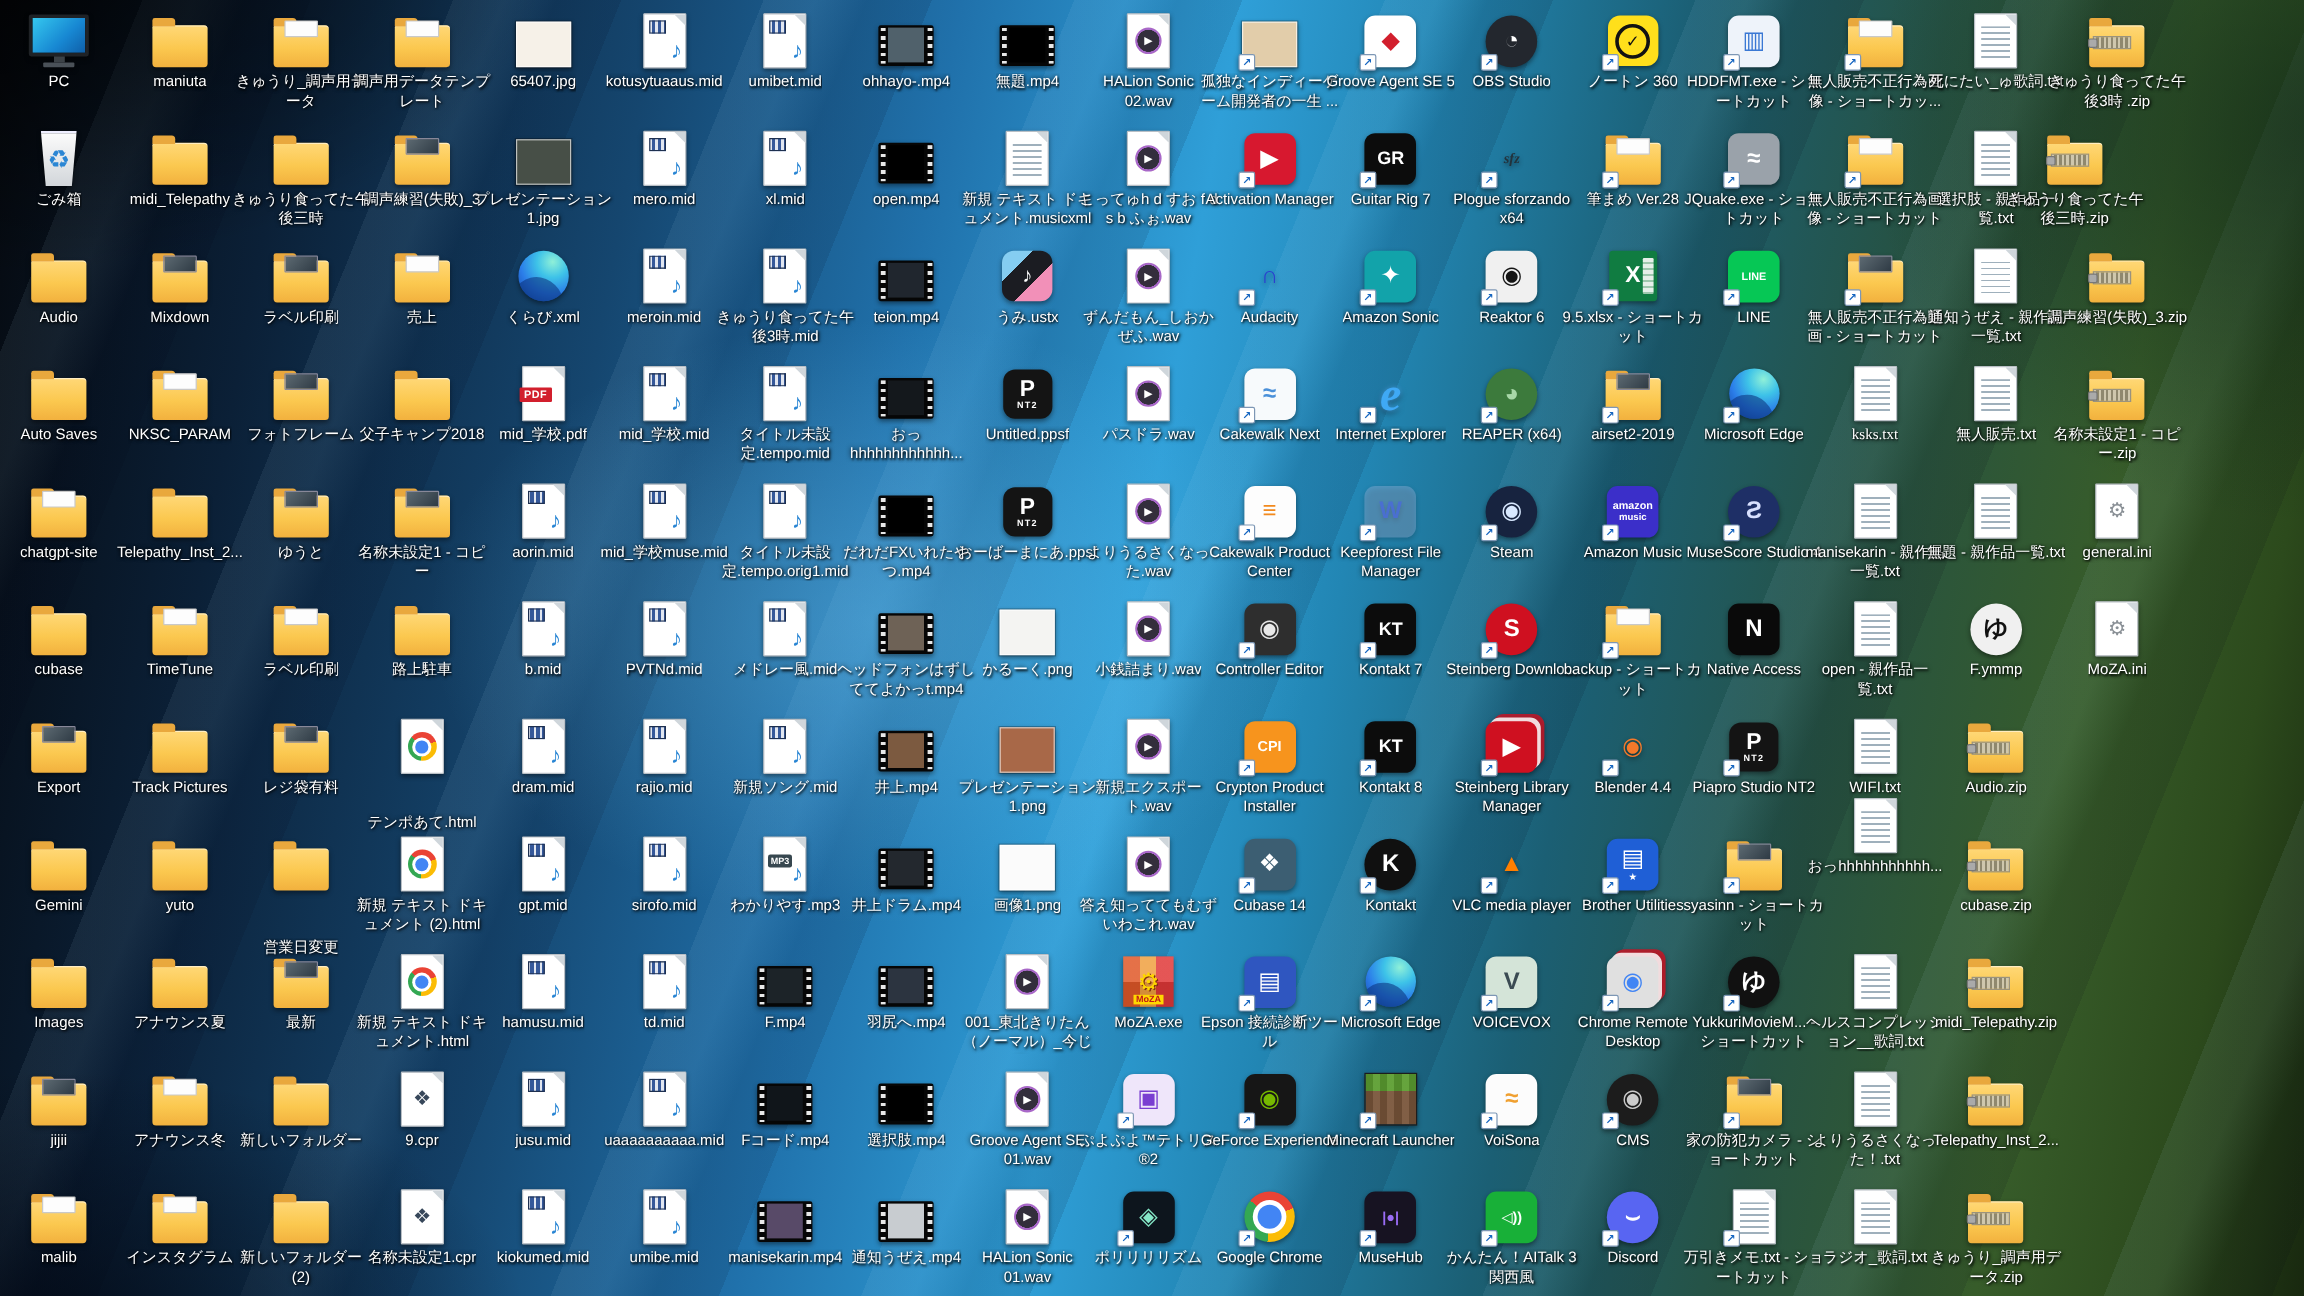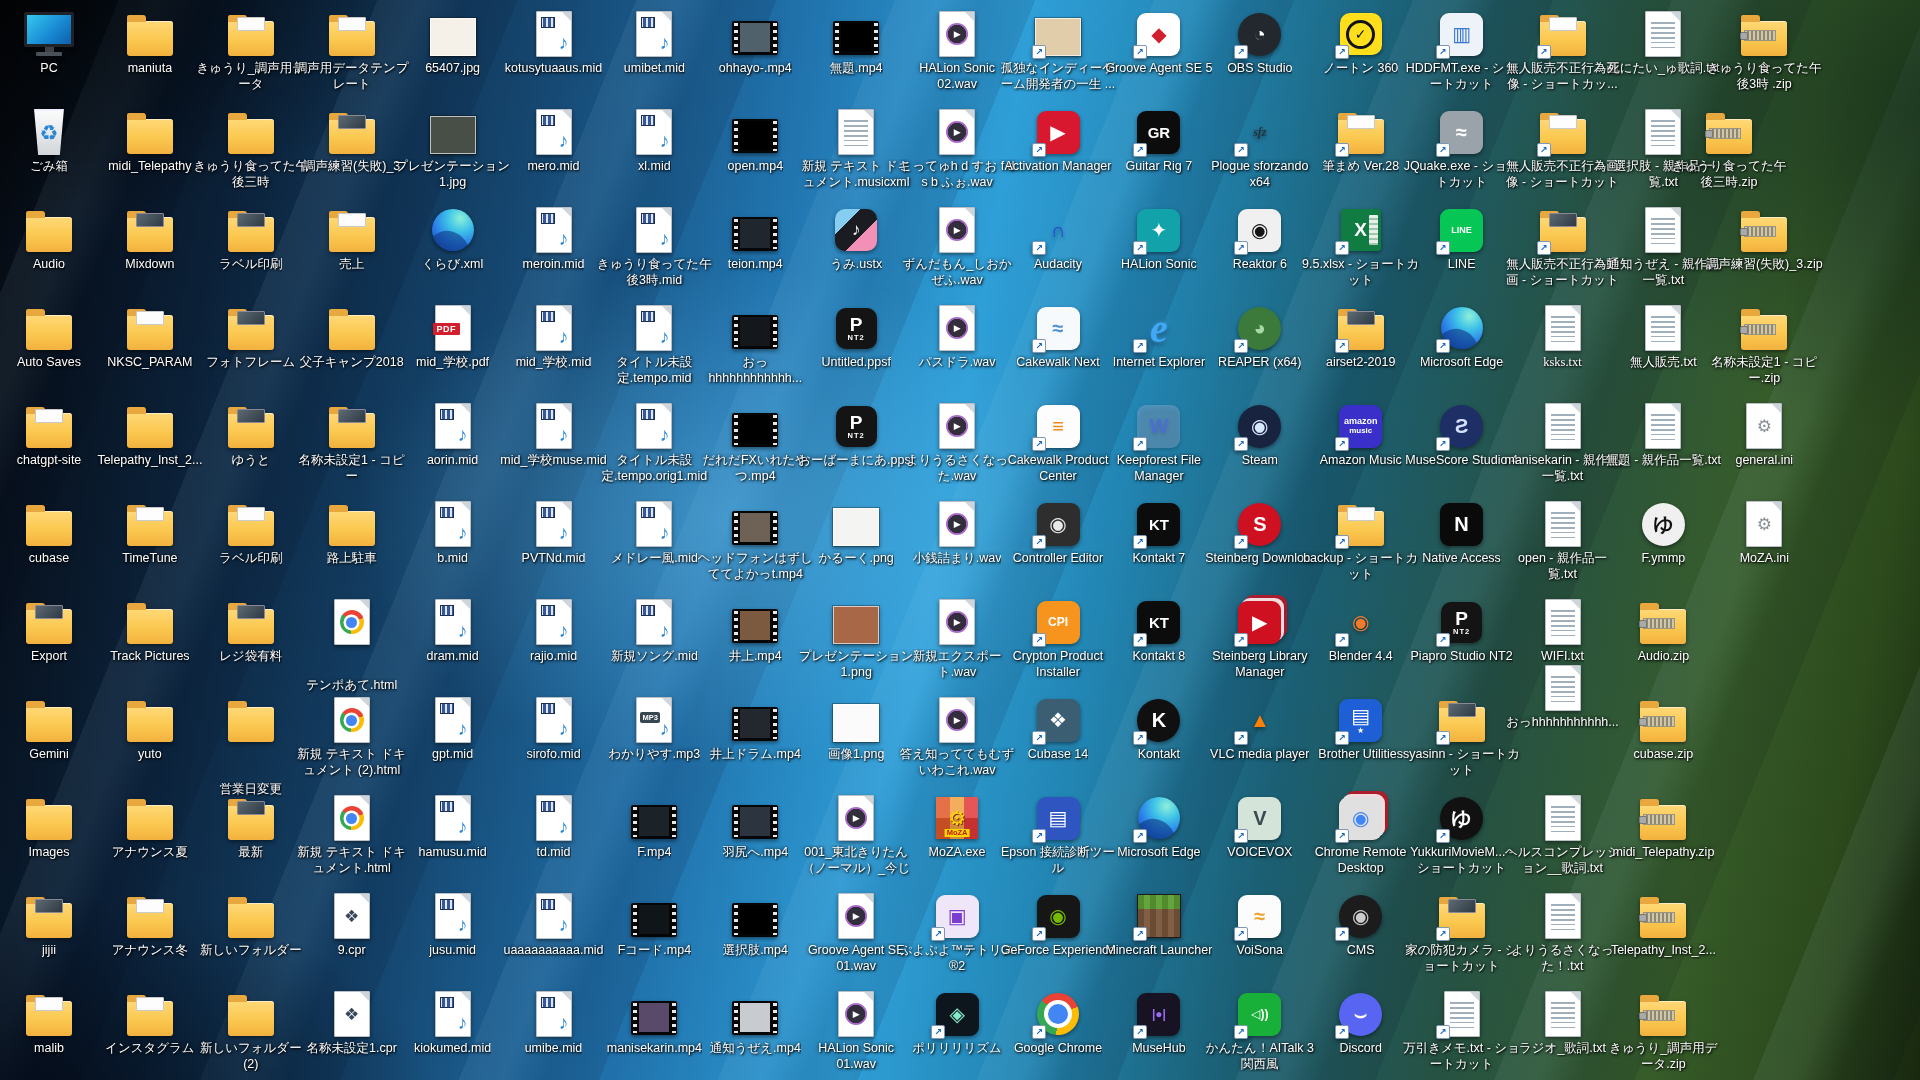--- a/index.html
+++ b/index.html
@@ -1154,21 +1154,21 @@
       </div>
       <div class="lbl">Guitar Rig 7</div>
     </div>
     <div class="cell" style="left: 1098.9px; top: 206px;">
       <div class="art">
         <span class="app" style="background:#12a3aa">
           <span style="font-size:20px;color:#ffffff">✦</span>
         </span>
         <span class="sc">↗</span>
       </div>
-      <div class="lbl">HALion Sonic</div>
+      <div class="lbl">Amazon Sonic</div>
     </div>
     <div class="cell" style="left: 1098.9px; top: 304px;">
       <div class="art">
         <span class="ie">e</span>
         <span class="sc">↗</span>
       </div>
       <div class="lbl">Internet Explorer</div>
     </div>
     <div class="cell" style="left: 1098.9px; top: 402px;">
       <div class="art">

